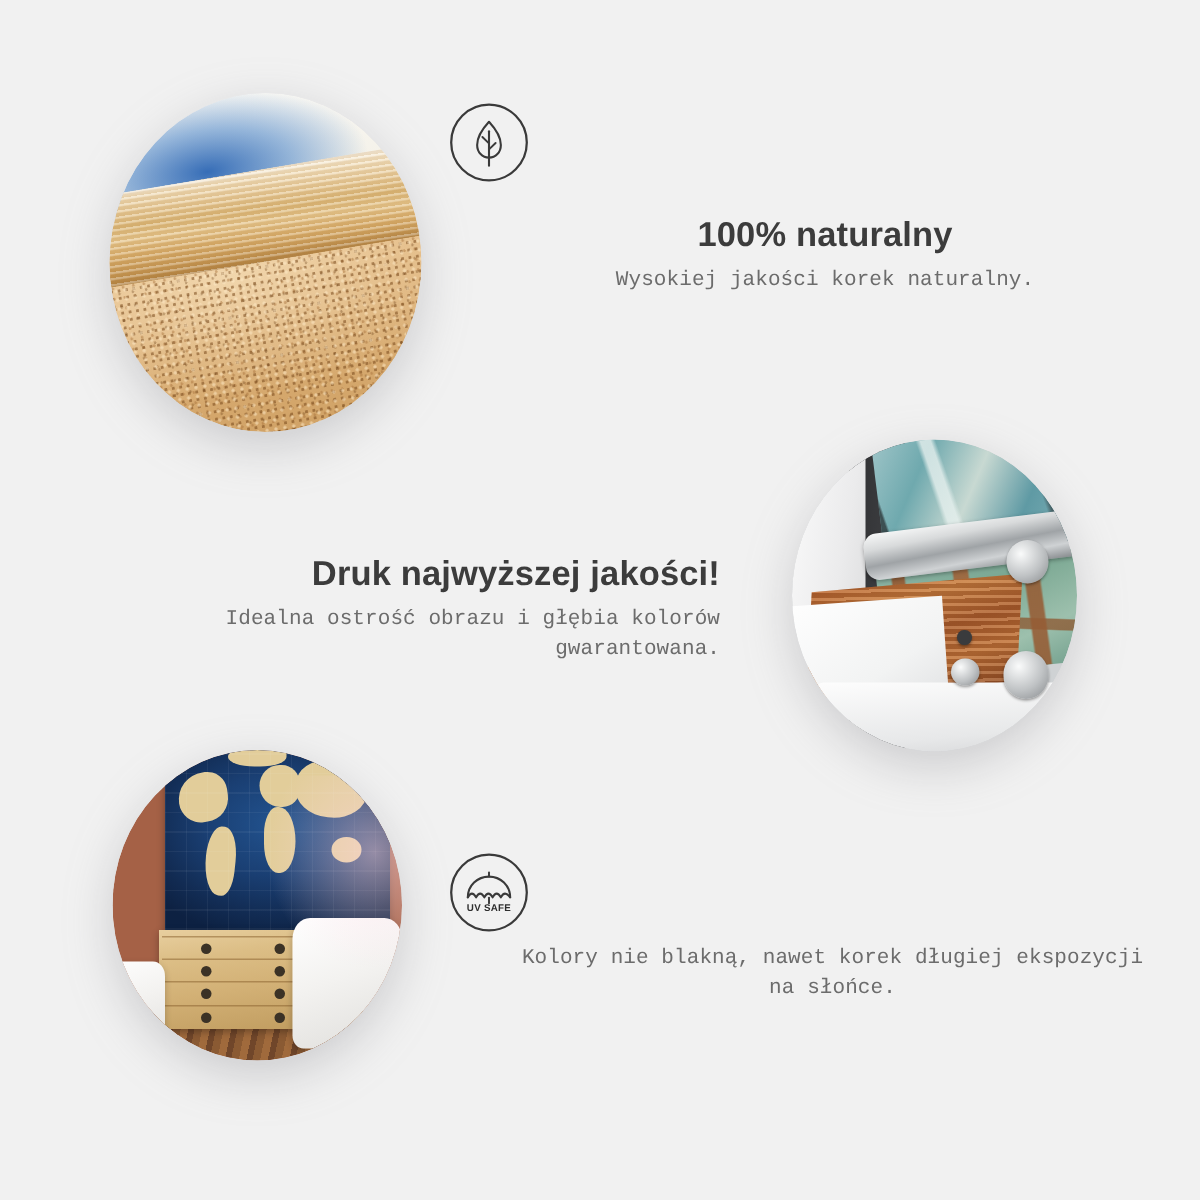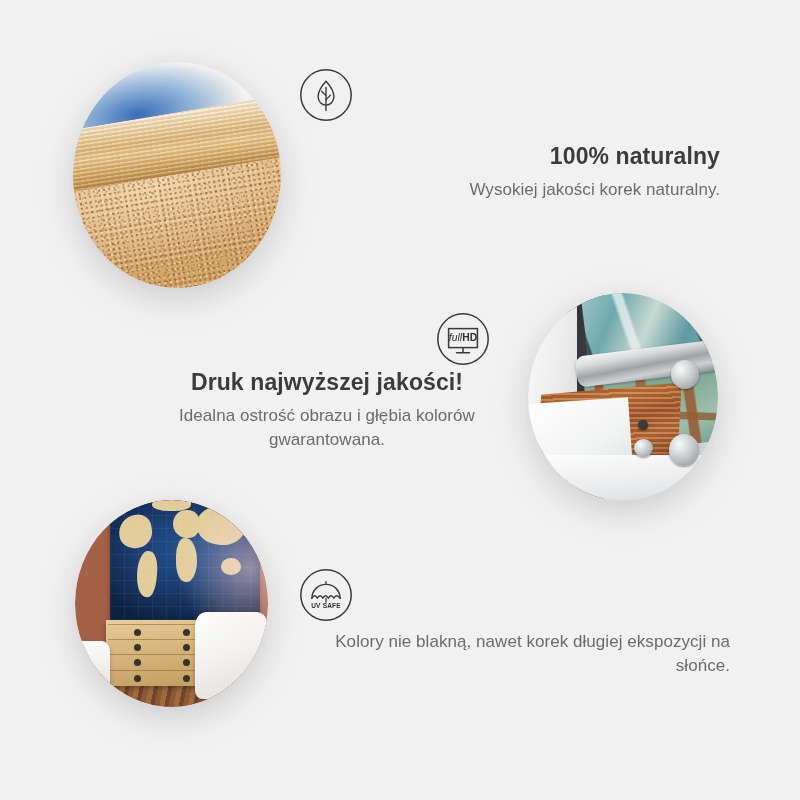--- a/index.html
+++ b/index.html
@@ -206,31 +206,32 @@
   .feature-icon { position:absolute; width:54px; height:54px; }
   .feature-icon svg { display:block; width:54px; height:54px; }
 
   
   .txt { position:absolute; }
   .title {
     font-size:23px; font-weight:bold; color:#3c3c3c;
     letter-spacing:.1px; line-height:1.25;
   }
   .subtitle {
-    font-size:17px; color:#6c6c6c; line-height:1.42; margin-top:7px;
+    font-size:14px; color:#6c6c6c; line-height:1.42; margin-top:7px;
     letter-spacing:.05px;
+    font-family:Liberation Mono, monospace;
   }
   .align-right { text-align:right; }
-  .align-left  { text-align:right; }
+  .align-left  { text-align:center;margin-left:40px; }
 
   
   #block-natural { left:300px; top:142px; width:420px; }
   #icon-leaf     { left:299px; top:68px; }
 
-  #block-print   { left:157px; top:368px; width:340px;text-align:center; }
+  #block-print   { left:140px; top:368px; width:340px; }
   #icon-fullhd   { left:436px; top:312px; }
 
   #block-uv      { left:300px; top:623px; width:430px; }
   #icon-uv       { left:299px; top:568px; }
 </style>
 </head>
 <body>
 
 <div class="stage">
 
@@ -250,29 +251,20 @@
       <path d="M27 27.6 L22.6 23.3" stroke="#3a3a3a" stroke-width="1.3" stroke-linecap="round"></path>
       <path d="M27 31.6 L31.4 27.3" stroke="#3a3a3a" stroke-width="1.3" stroke-linecap="round"></path>
     </svg>
   </div>
 
   <div class="txt align-left" id="block-natural">
     <div class="title">100% naturalny</div>
     <div class="subtitle">Wysokiej jakości korek naturalny.</div>
   </div>
 
-  <div class="feature-icon" id="icon-fullhd">
-    <svg viewBox="0 0 54 54" fill="none" xmlns="http://www.w3.org/2000/svg">
-      <circle cx="27" cy="27" r="25.2" stroke="#3a3a3a" stroke-width="1.5"></circle>
-      <rect x="12.6" y="16.6" width="28.8" height="19" stroke="#3a3a3a" stroke-width="1.5"></rect>
-      <path d="M27 35.6 L27 40.6" stroke="#3a3a3a" stroke-width="1.5"></path>
-      <path d="M20.6 40.8 L33.4 40.8" stroke="#3a3a3a" stroke-width="1.6" stroke-linecap="round"></path>
-      <text x="27" y="29.4" text-anchor="middle" fill="#2e2e2e" font-family="Liberation Sans, sans-serif" font-size="10.4" font-style="italic">full<tspan font-style="normal" font-weight="bold">HD</tspan></text>
-    </svg>
-  </div>
 
   <div class="txt align-right" id="block-print">
     <div class="title">Druk najwyższej jakości!</div>
     <div class="subtitle">Idealna ostrość obrazu i głębia kolorów gwarantowana.</div>
   </div>
 
   <div class="photo" id="photo-printer">
     <div class="inner">
       <div class="bg"></div>
       <div class="darkband"></div>

